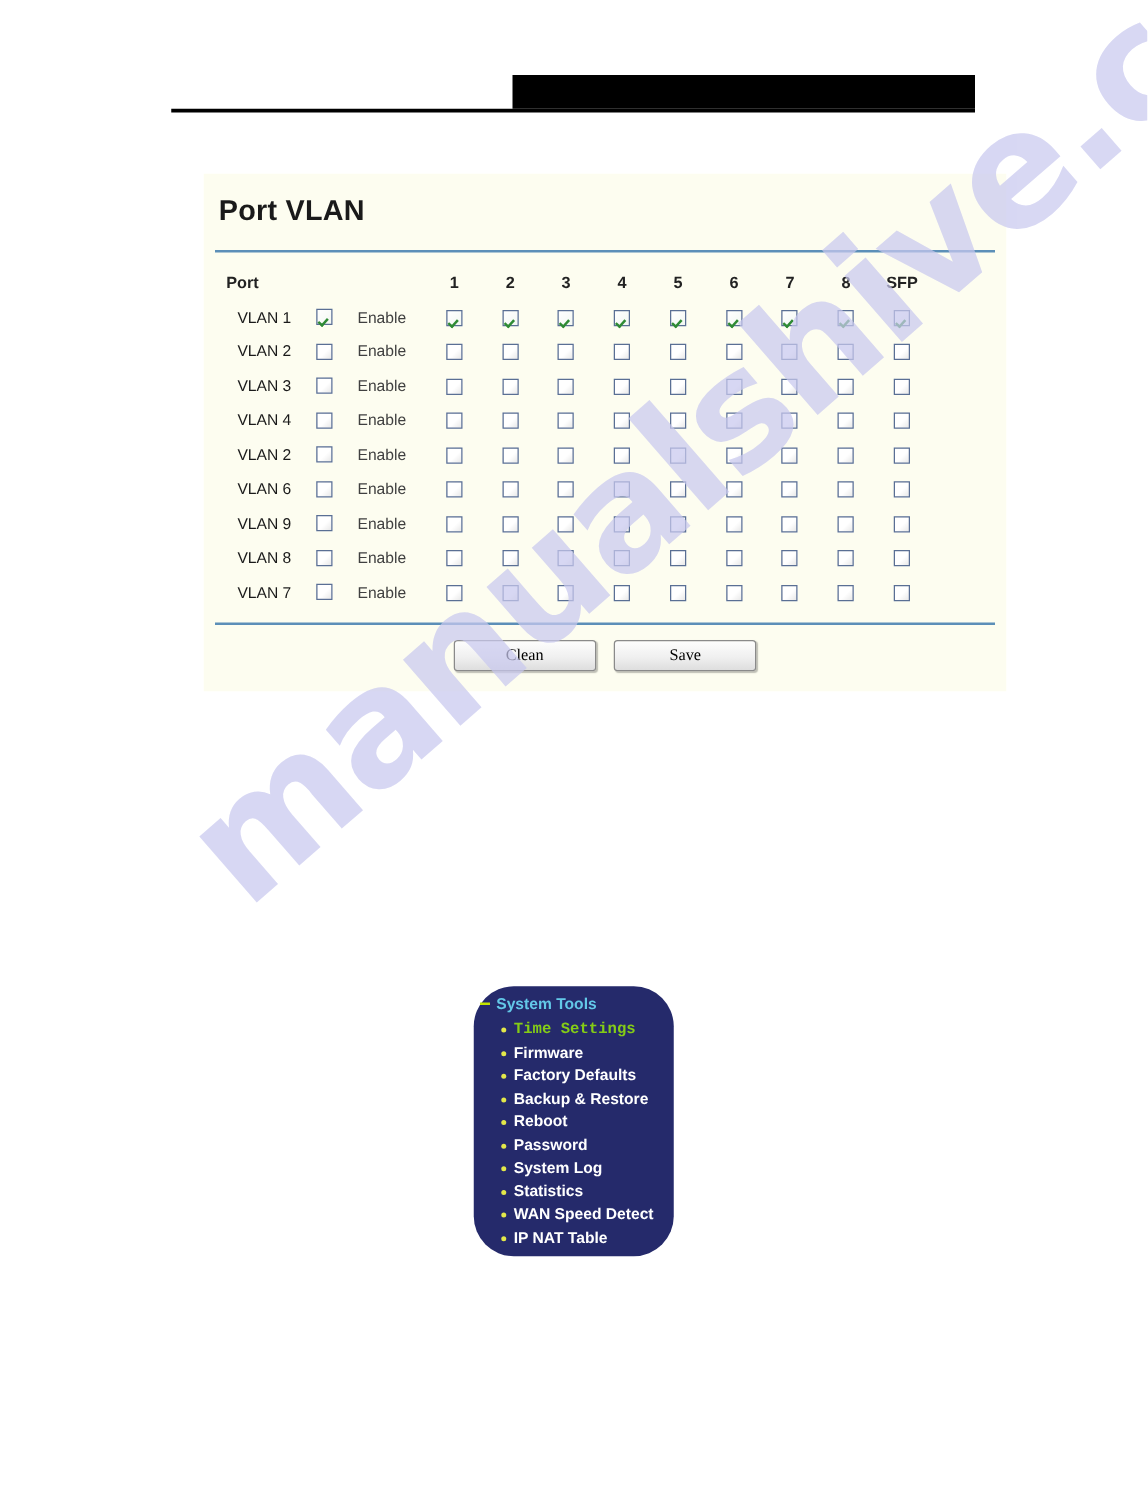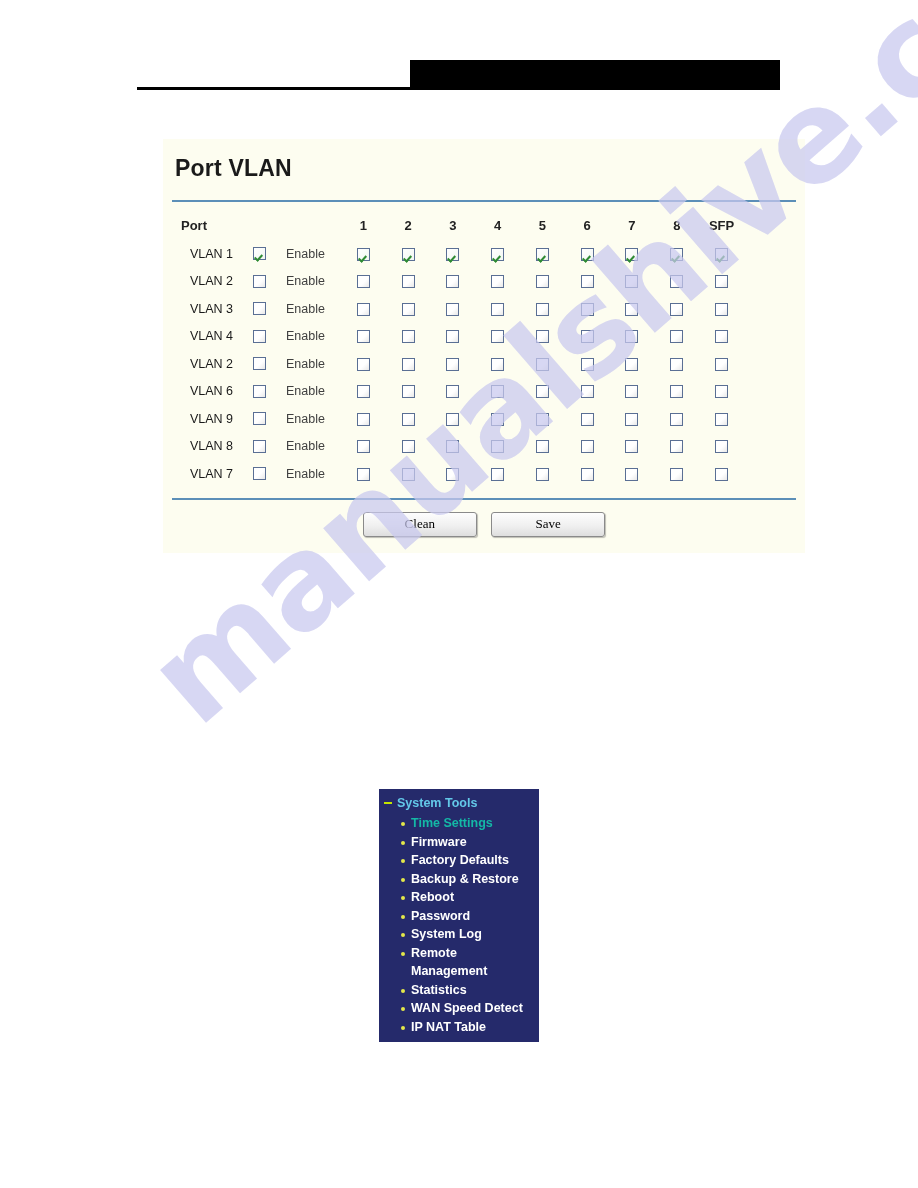--- a/index.html
+++ b/index.html
@@ -198,20 +198,21 @@
   
   .nav-menu {
     position: absolute;
     left: 379px;
     top: 789px;
     width: 160px;
     background: #252a6b;
     z-index: 4;
     padding: 4px 0 6px 0;
     box-sizing: border-box;
+    border-radius: 32px;
   }
   .nav-head {
     display: flex;
     align-items: flex-start;
     gap: 5px;
     padding: 1px 4px 2px 5px;
   }
   .minus-icon {
     display: inline-block;
     width: 8px;
@@ -243,21 +244,22 @@
     flex: 0 0 auto;
   }
   .nav-item-label {
     font-size: 12.5px;
     font-weight: 700;
     color: #ffffff;
     line-height: 18.5px;
     font-family: "Liberation Sans", sans-serif;
   }
   .nav-item-label.active {
-    color: #14b8a6;
+    color: #84cc16;
+    font-family: Liberation Mono, monospace;
   }
 </style>
 </head>
 <body>
 
 <div class="header-zone">
   <div class="black-banner"></div>
   <div class="header-rule"></div>
 </div>
 
@@ -467,24 +469,20 @@
       <div class="nav-item">
         <span class="dot-icon"></span>
         <span class="nav-item-label">Password</span>
       </div>
       <div class="nav-item">
         <span class="dot-icon"></span>
         <span class="nav-item-label">System Log</span>
       </div>
       <div class="nav-item">
         <span class="dot-icon"></span>
-        <span class="nav-item-label">Remote Management</span>
-      </div>
-      <div class="nav-item">
-        <span class="dot-icon"></span>
         <span class="nav-item-label">Statistics</span>
       </div>
       <div class="nav-item">
         <span class="dot-icon"></span>
         <span class="nav-item-label">WAN Speed Detect</span>
       </div>
       <div class="nav-item">
         <span class="dot-icon"></span>
         <span class="nav-item-label">IP NAT Table</span>
       </div>

